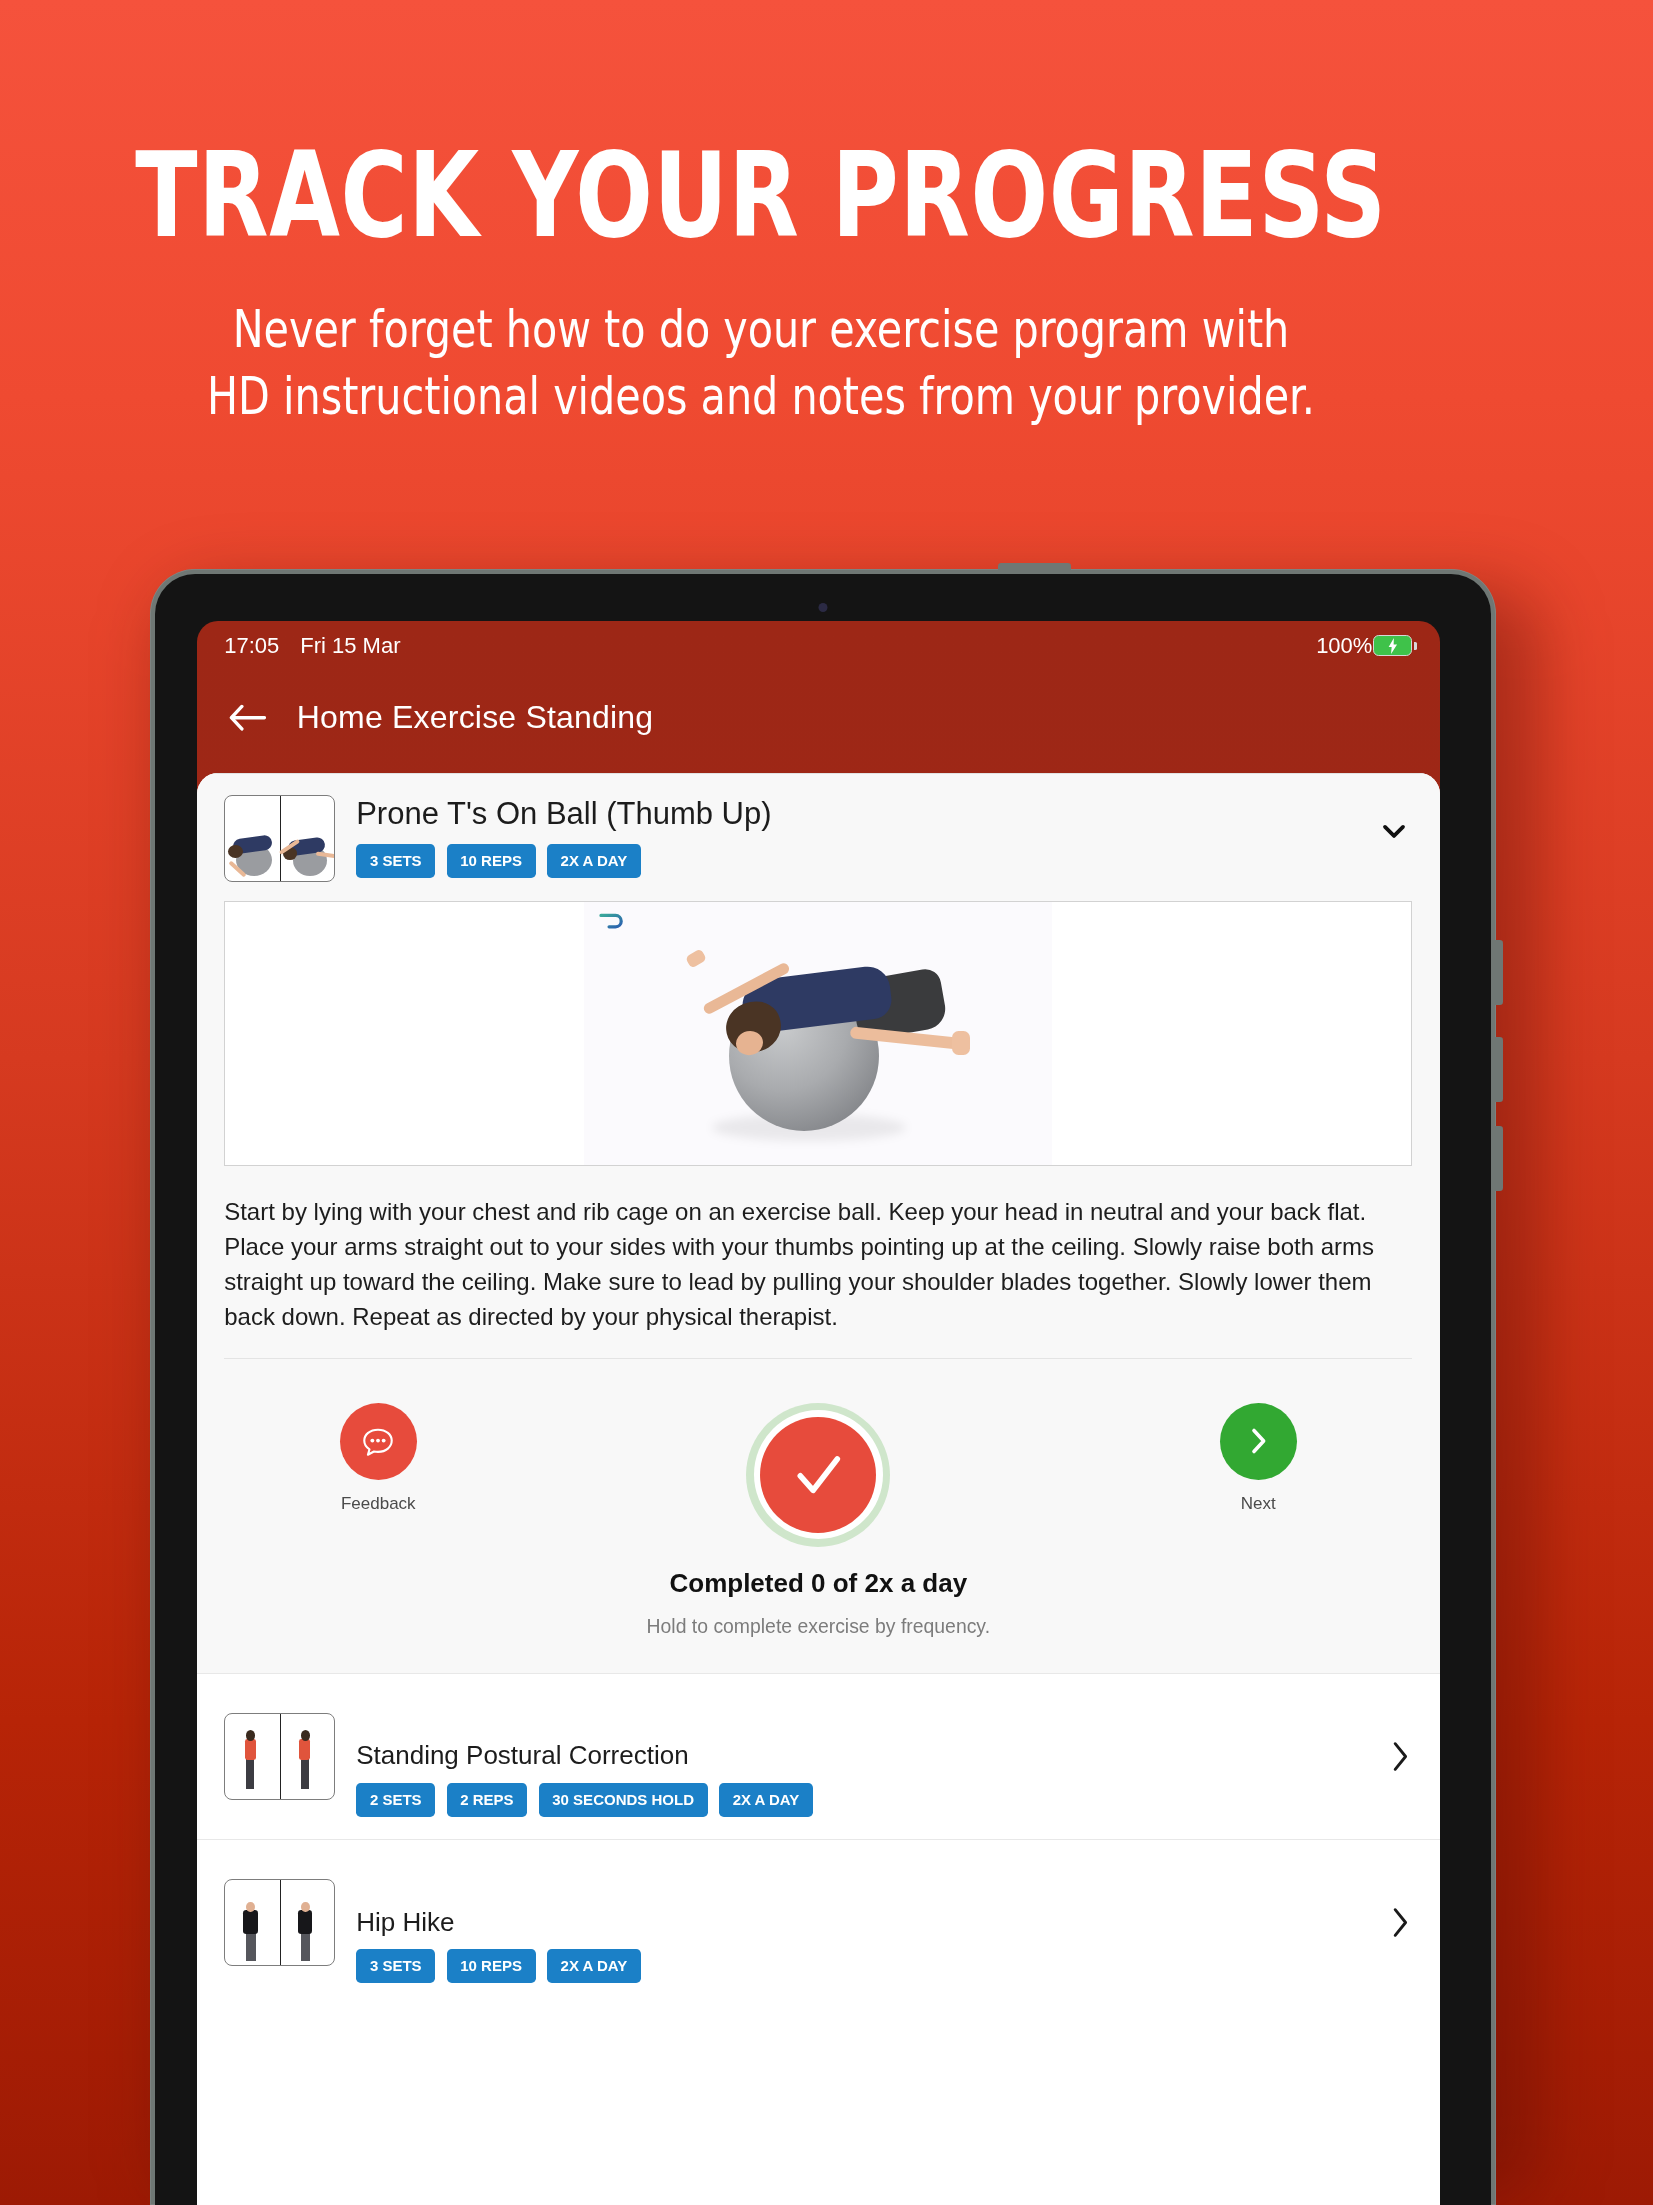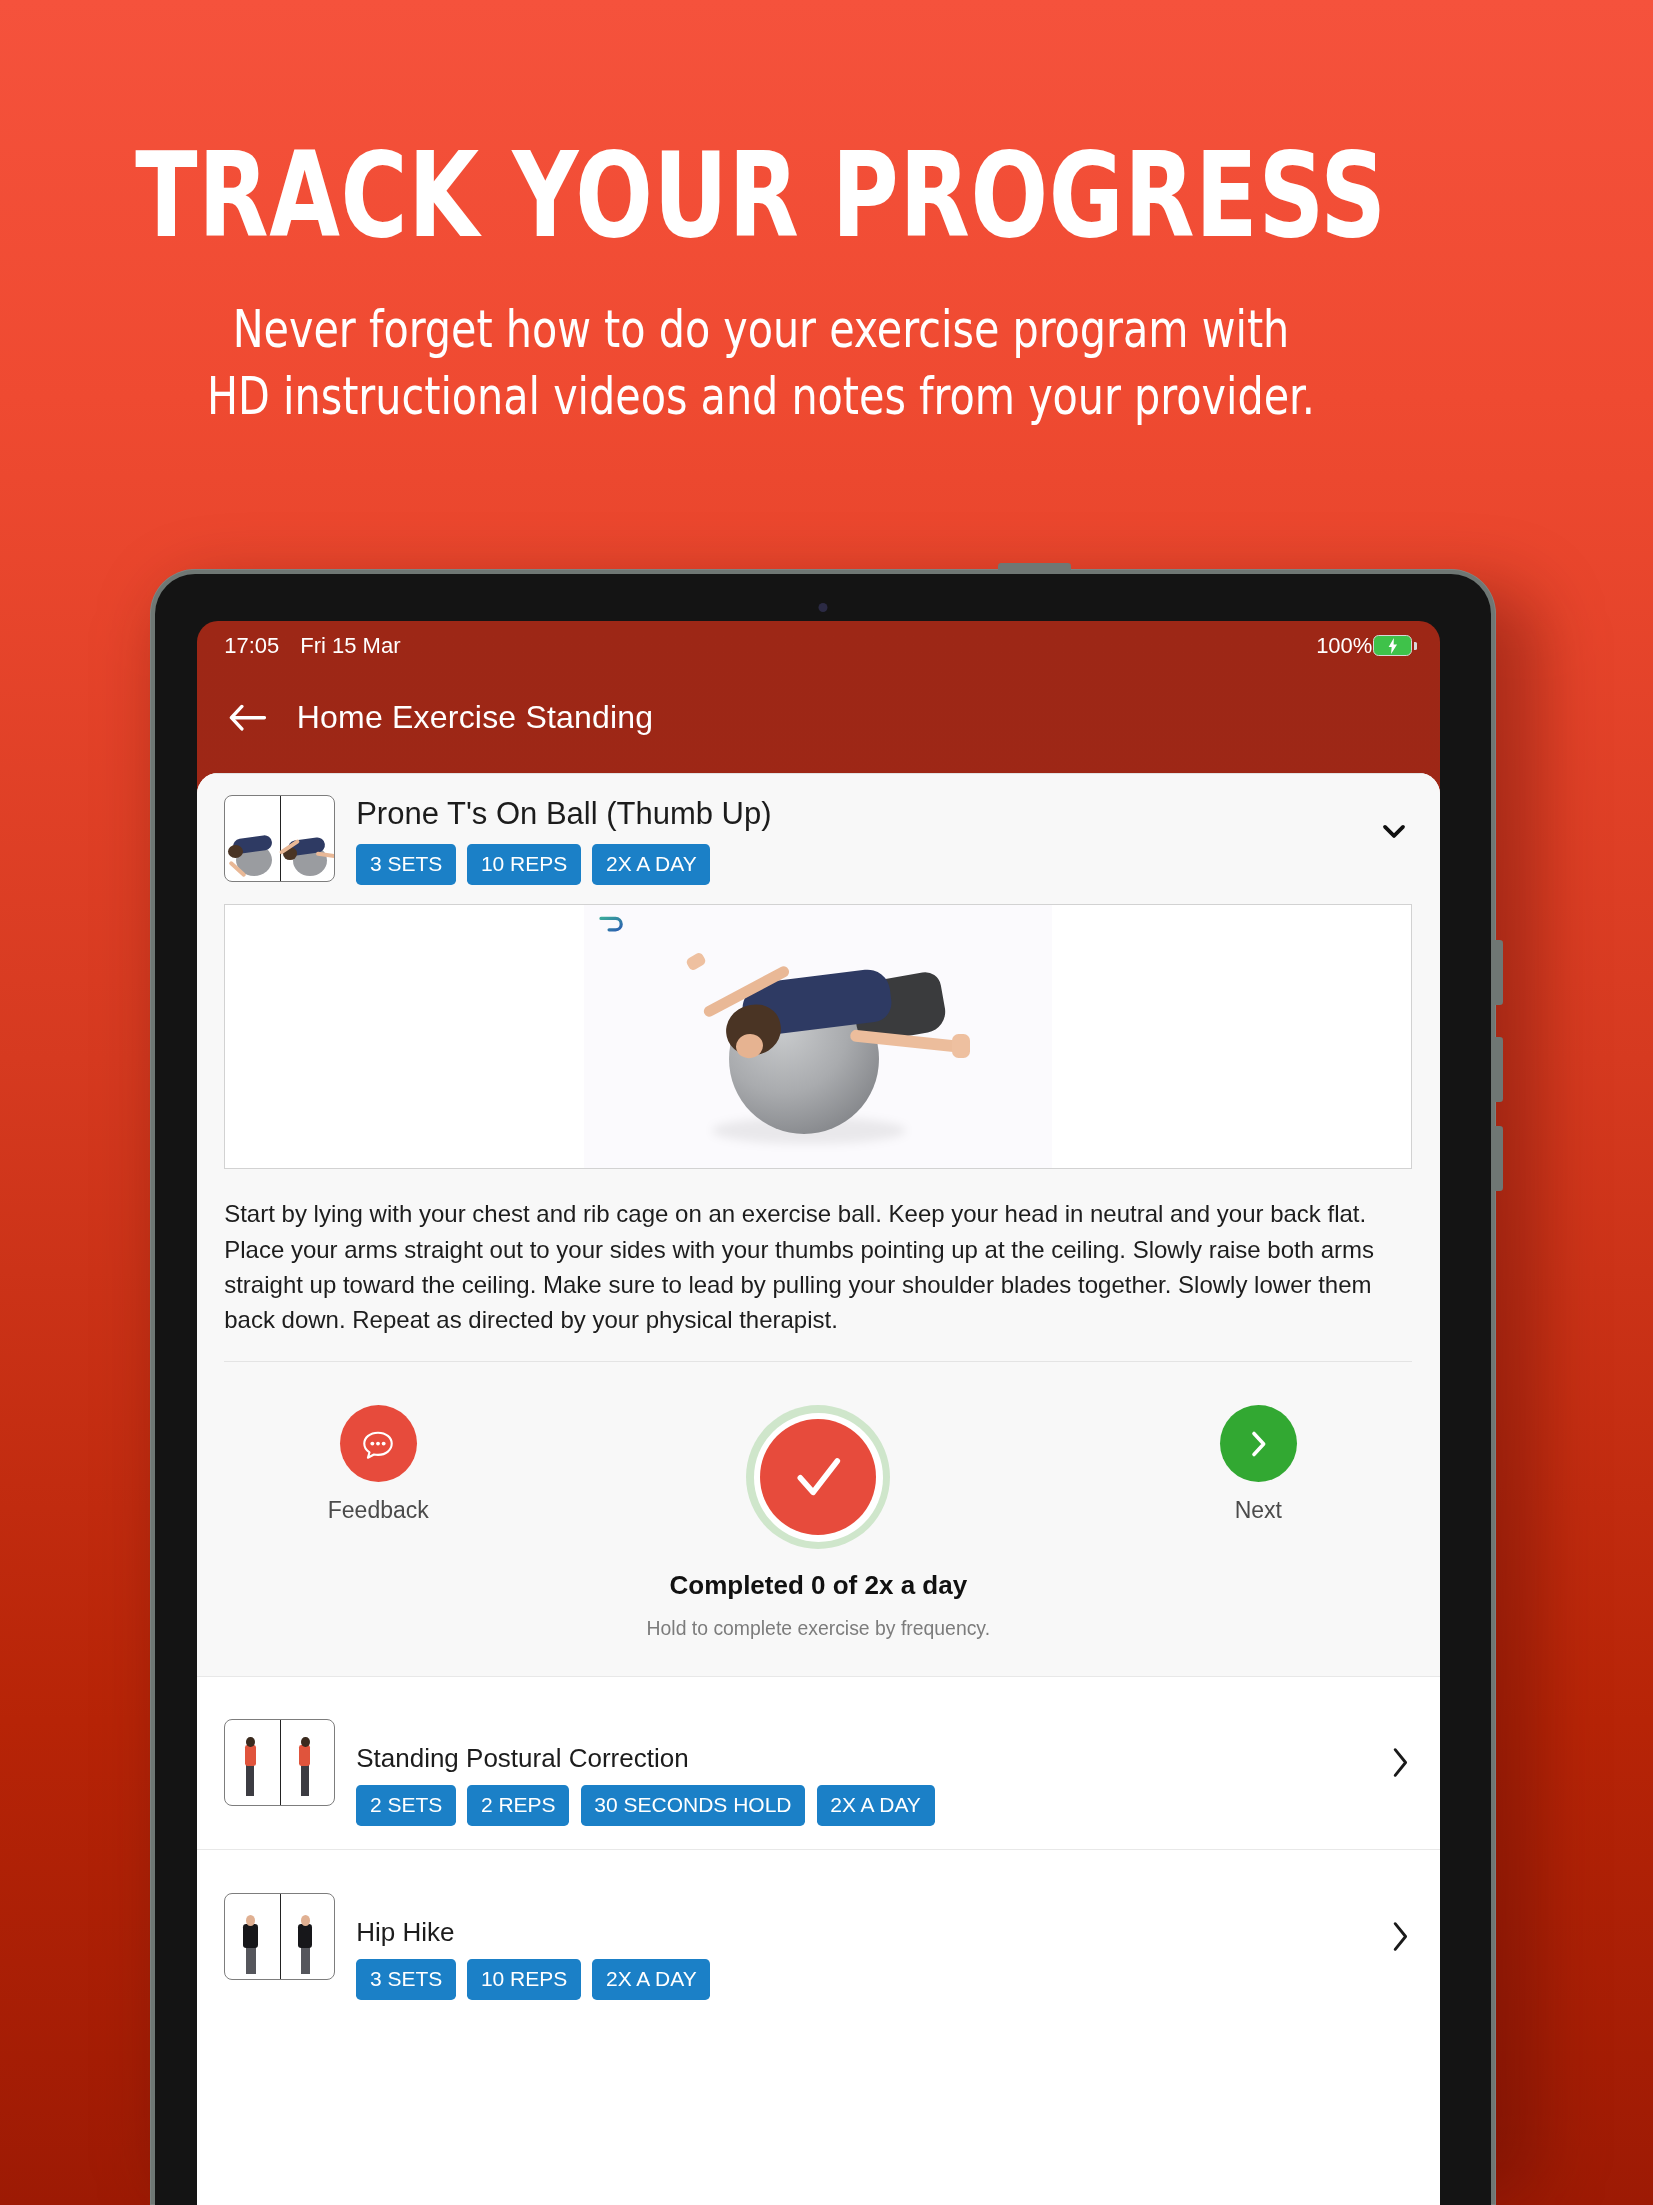--- a/index.html
+++ b/index.html
@@ -142,21 +142,21 @@
     width: 111px; height: 87px; flex: none;
     border: 1.6px solid #7d7d7d; border-radius: 8px;
     background: #ffffff; overflow: hidden; position: relative;
   }
   .thumb-split { position: absolute; left: 50%; top: 0; bottom: 0; width: 1.6px; background: #222; }
   .head-text { flex: 1; min-width: 0; padding-top: 1.6px; }
   .ex-title { font-size: 31px; color: #1c1c1c; font-weight: 400; margin-bottom: 11.3px; }
   .badges { display: flex; gap: 11.3px; flex-wrap: wrap; }
   .badge {
     background: #1b80c7; color: #fff;
-    font-size: 21px; font-weight: 400;
+    font-size: 15px; font-weight: 700;
     padding: 8px 13.7px 9px 13.7px; border-radius: 4.8px;
     white-space: nowrap;
   }
   .chev-down { width: 36px; height: 36px; flex: none; margin-top: 18px; cursor: pointer; }
   .chev-right { width: 24px; height: 39px; flex: none; cursor: pointer; }
 
   
   .video-wrap {
     margin: 0 27.4px;
     height: 265px;
@@ -231,21 +231,21 @@
     padding-left: 105px; padding-right: 105px;
   }
   .act { display: flex; flex-direction: column; align-items: center; width: 153px; }
   .circ-sm {
     width: 77px; height: 77px; border-radius: 50%;
     display: flex; align-items: center; justify-content: center;
     cursor: pointer;
   }
   .circ-red { background: #e74b3c; }
   .circ-green { background: #32a832; }
-  .act-label { margin-top: 14.5px; font-size: 23px; color: #4b4b4b; }
+  .act-label { margin-top: 14.5px; font-size: 17px; color: #4b4b4b; }
   .complete-wrap {
     width: 186px; display: flex; flex-direction: column; align-items: center;
   }
   .ring {
     width: 144px; height: 144px; border-radius: 50%;
     background: #cfe6cb;
     display: flex; align-items: center; justify-content: center;
     cursor: pointer;
   }
   .ring-inner {

